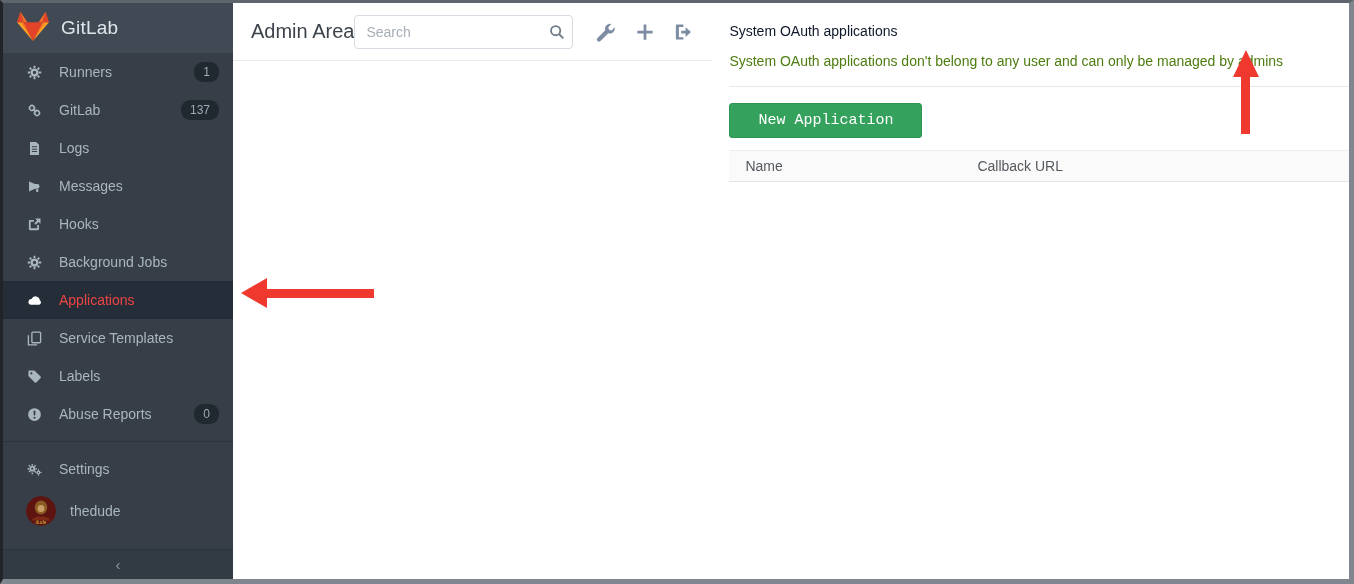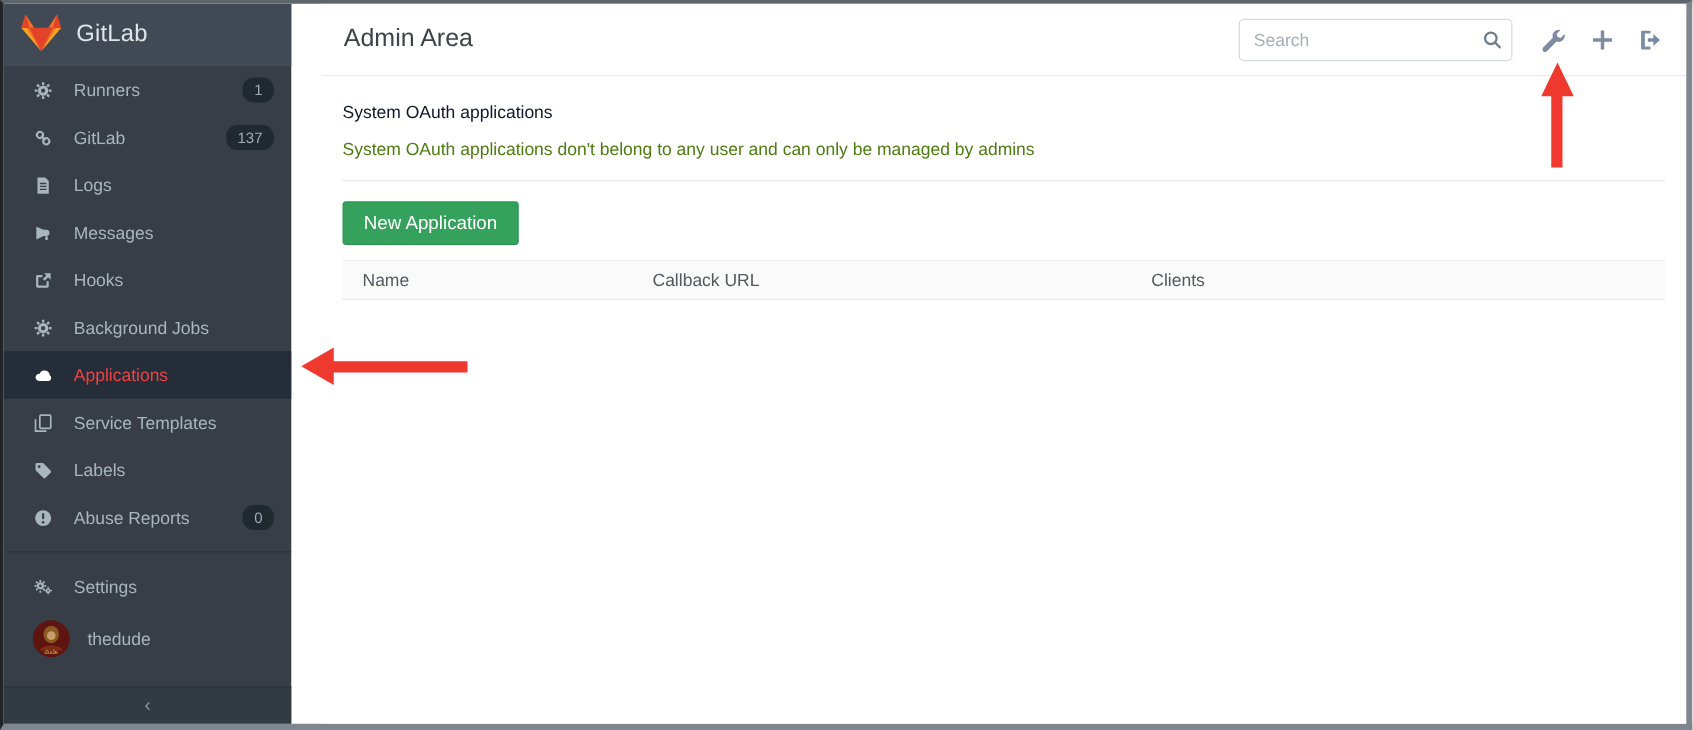--- a/index.html
+++ b/index.html
@@ -43,21 +43,21 @@
   .sb-user .avatar{ width:30px; height:30px; border-radius:50%; overflow:hidden; flex:none; }
   .sb-user .uname{ margin-left:14px; color:#aab6bf;text-align:center; }
 
   .sb-collapse{
     margin-top:auto; height:30px; flex:none; background:#323a44;
     border-top:1px solid #2b333d; display:flex; align-items:center; justify-content:center;
     color:#8d99a3; font-size:15px; cursor:pointer;
   }
 
   
-  .content{ flex:1; min-width:0; display:flex; flex-direction:column; background:#fff;margin-left:24px; }
+  .content{ flex:1; min-width:0; display:flex; flex-direction:row; background:#fff; }
   .topbar{
     height:58px; flex:none; display:flex; align-items:center;
     padding:0 18px; border-bottom:1px solid #e7eaee; background:#fff;
   }
   .page-title{ font-size:20px; color:#3d434b; font-weight:400; margin-right:auto; }
   .searchbox{ position:relative; width:219px; height:34px; }
   .searchbox input{
     width:100%; height:100%; border:1px solid #d6dbe1; border-radius:4px;
     padding:0 32px 0 11px; font-size:14px; color:#444; outline:none;
     font-family:"Liberation Sans", sans-serif;
@@ -70,22 +70,22 @@
   .tb-icon svg{ width:20px; height:20px; display:block; }
 
   .page-body{ padding:20px 17px 0 17px; }
   .section-heading{ font-size:14px; font-weight:400; color:#0f172a; }
   .section-desc{ font-size:14px; color:#4d7c0f; margin-top:14px; }
   .rule{ border:none; border-top:1px solid #e8e8e8; margin:17px 0 0 0; }
 
   .btn-new{
     margin-top:16px; display:inline-block; height:35px; line-height:33px;
     background:#34a25c; border:1px solid #2c9551; border-radius:3px;
-    color:#fff; font-size:15px; padding:0 16px; cursor:pointer;
-    font-family:Liberation Sans, sans-serif;
+    color:#fff; font-size:15px; padding:0 28px; cursor:pointer;
+    font-family:Liberation Mono, monospace;
   }
 
   .table-head{
     margin-top:12px; height:32px; display:flex; align-items:center;
     background:#fafafa; border-top:1px solid #eeeeee; border-bottom:1px solid #e5e5e5;
     font-size:14px; color:#54595e;
   }
   .th{ padding-left:16px; }
   .th-name{ width:232px; flex:none; }
   .th-callback{ width:399px; flex:none; }

